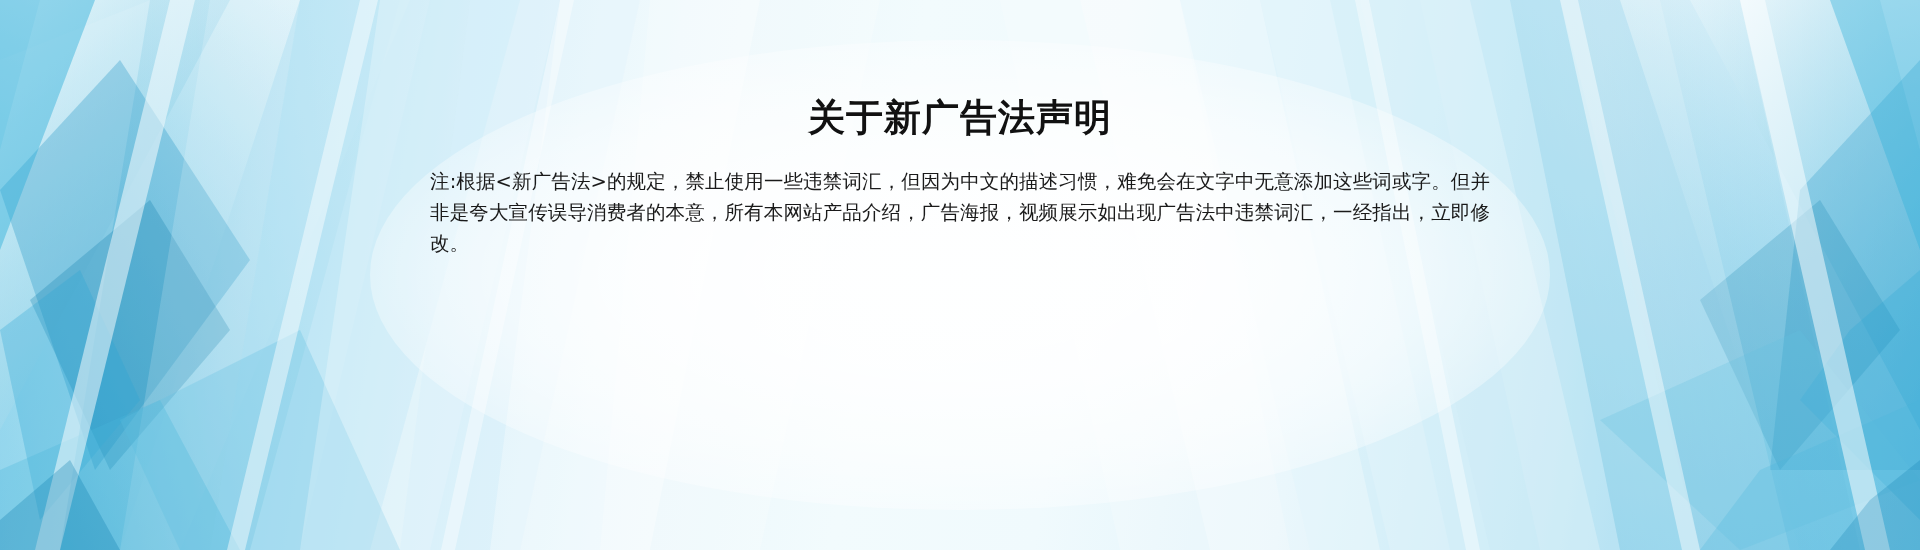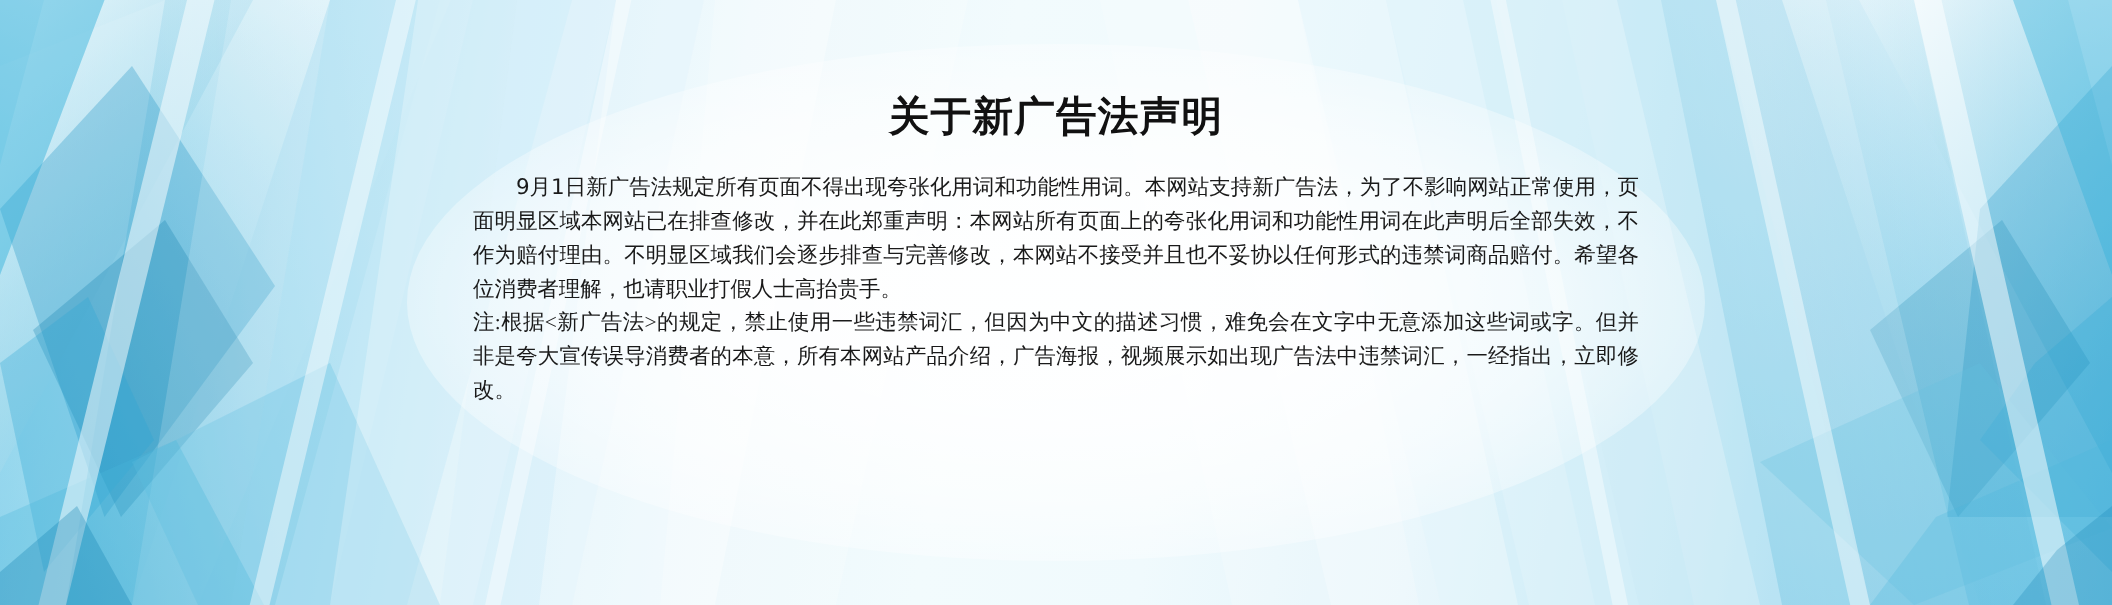--- a/index.html
+++ b/index.html
@@ -59,21 +59,21 @@
     position: absolute;
     left: 50%;
     top: 0;
     transform: translateX(-50%);
     width: 1060px;
     padding-top: 84px;
     box-sizing: border-box;
   }
 
   .page-title {
-    margin: 0 0 26px 0;
+    margin: 12px 0 26px 0;
     text-align: center;
     font-size: 37px;
     line-height: 1.18;
     font-weight: bold;
     color: #111111;
     letter-spacing: 1px;
     font-family: "DejaVu Sans", "Liberation Sans", sans-serif;
   }
 
   .statement-body {
@@ -165,18 +165,17 @@
     <polygon points="0,520 70,460 120,550 0,550" fill="#0e7fb0" opacity="0.30"></polygon>
     <polygon points="1870,500 1920,460 1920,550 1830,550" fill="#0e7fb0" opacity="0.26"></polygon>
   </svg>
 
   <div class="glow"></div>
 
   <div class="content">
     <h1 class="page-title">关于新广告法声明</h1>
 
     <div class="statement-body">
-      <p class="para para-indent">9月1日新广告法规定所有页面不得出现夸张化用词和功能性用词。本网站支持新广告法，为了不影响网站正常使用，页面明显区域本网站已在排查修改，并在此郑重声明：本网站所有页面上的夸张化用词和功能性用词在此声明后全部失效，不作为赔付理由。不明显区域我们会逐步排查与完善修改，本网站不接受并且也不妥协以任何形式的违禁词商品赔付。希望各位消费者理解，也请职业打假人士高抬贵手。</p>
       <p class="para">注:根据&lt;新广告法&gt;的规定，禁止使用一些违禁词汇，但因为中文的描述习惯，难免会在文字中无意添加这些词或字。但并非是夸大宣传误导消费者的本意，所有本网站产品介绍，广告海报，视频展示如出现广告法中违禁词汇，一经指出，立即修改。</p>
     </div>
   </div>
 
 </div>
 
 </body></html>

